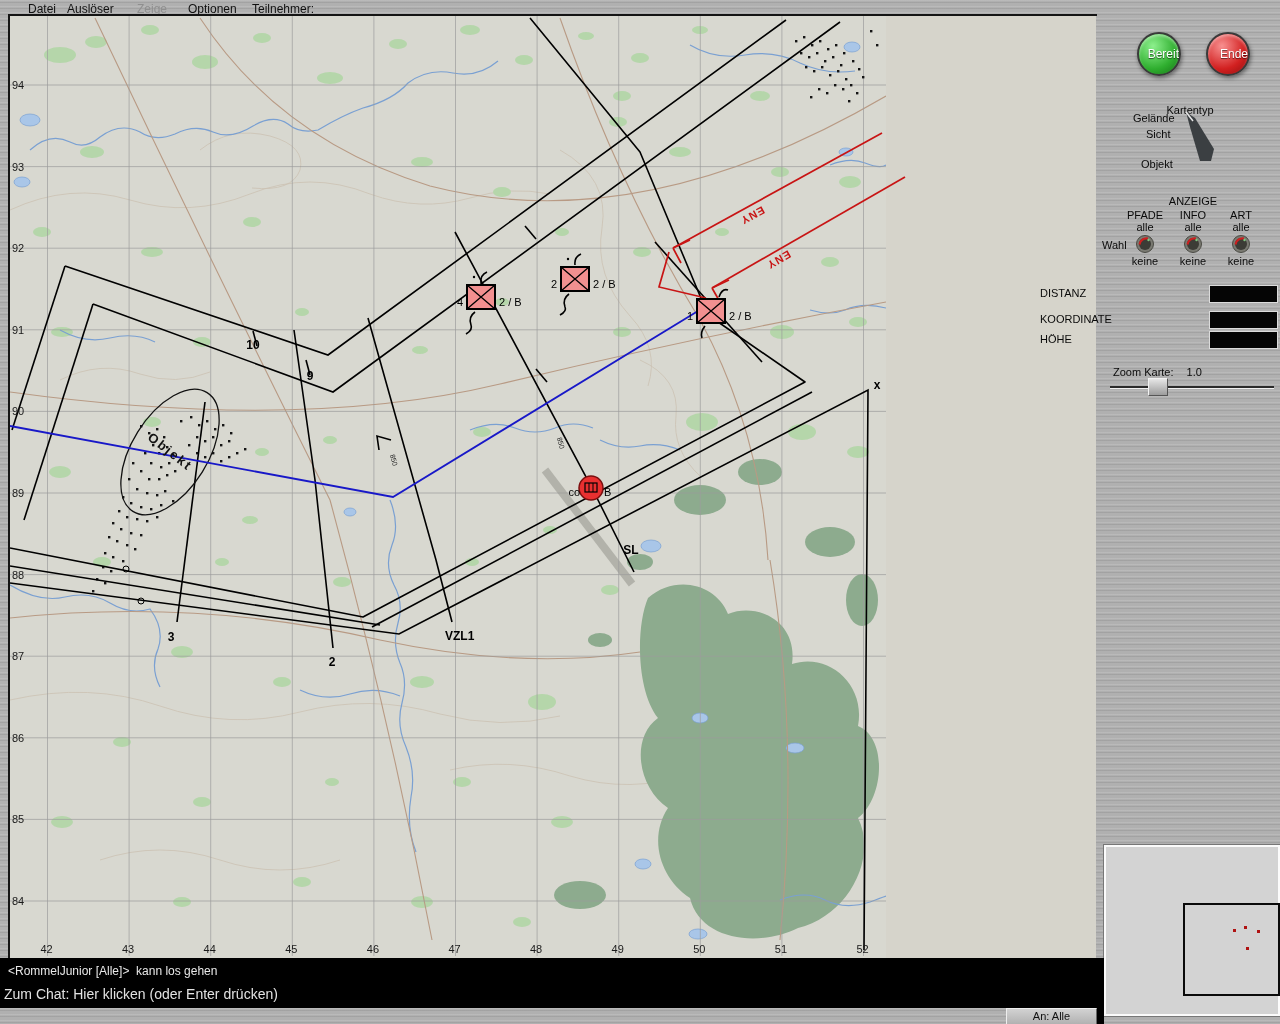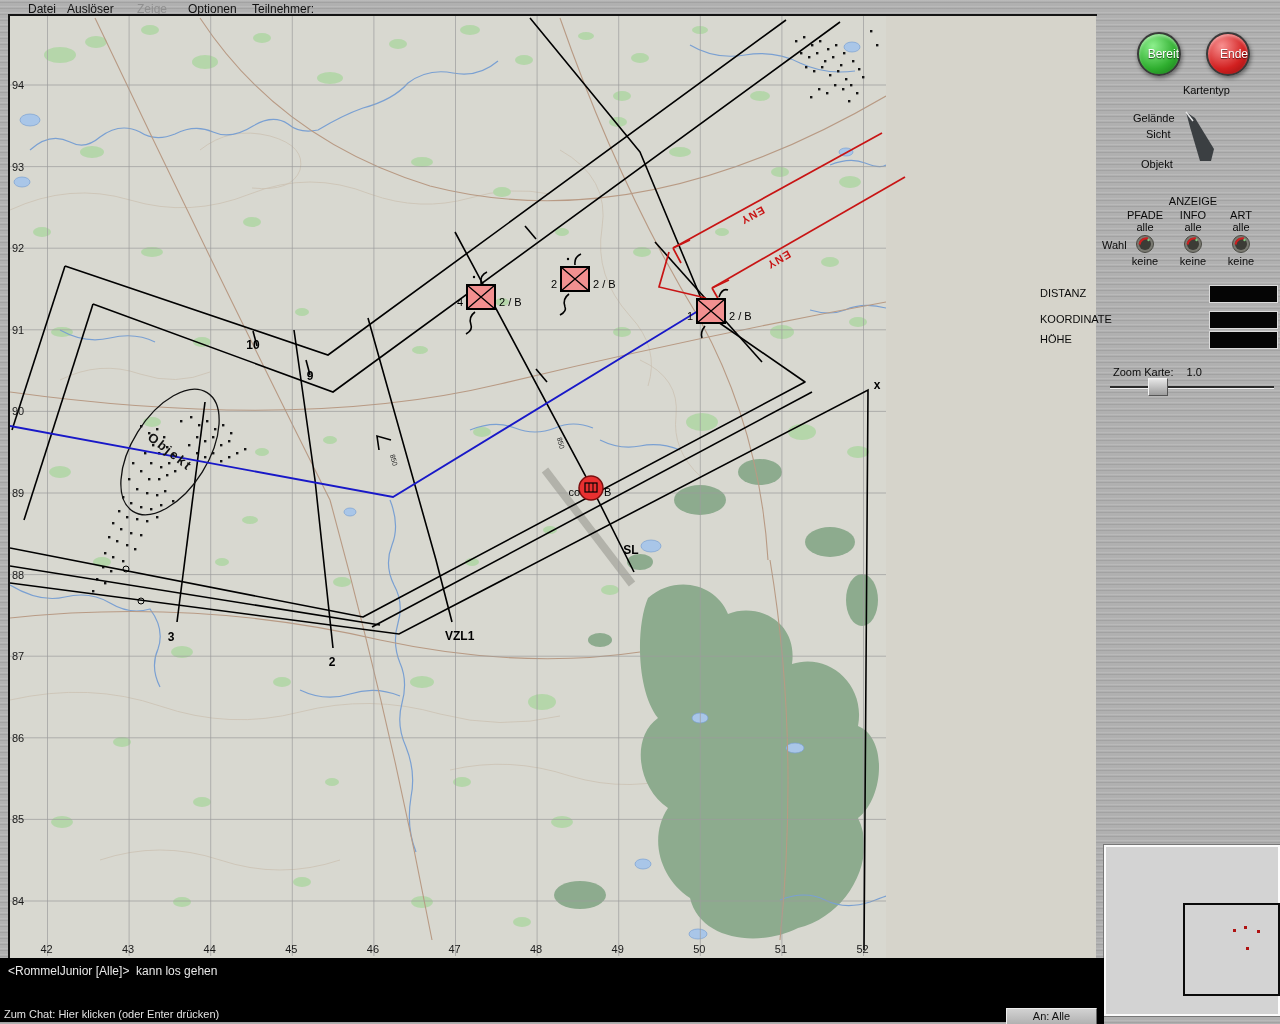--- a/index.html
+++ b/index.html
@@ -49,22 +49,22 @@
     border-top-color:#f2f2f2;border-left-color:#f2f2f2;cursor:pointer;}
   
   .minimap{position:absolute;left:1104px;top:845px;width:172px;height:167px;
     background:#d3d3d3;border:2px solid #fbfbfb;box-shadow:0 0 0 1px #777;}
   .mm-view{position:absolute;left:77px;top:56px;width:93px;height:89px;border:2px solid #0a0a0a;}
   .mm-dot{position:absolute;width:3px;height:3px;background:#b01212;}
   
   .chatlog{position:absolute;left:0;top:958px;width:1104px;height:50px;background:#000;
     color:#e8e8e8;font-size:12px;cursor:text;}
   .chatlog span{position:absolute;left:8px;top:6px;white-space:pre;}
-  .chatbar{position:absolute;left:0;top:1006px;width:1006px;height:16px;background:#000;
-    color:#e2e2e2;font-size:11px;cursor:pointer;}
+  .chatbar{position:absolute;left:0;top:984px;width:1006px;height:16px;background:#000;
+    color:#e2e2e2;font-size:14px;cursor:pointer;}
   .chatbar span{position:absolute;left:4px;top:2px;}
   .chatbar-fill{position:absolute;left:1097px;top:1008px;width:7px;height:16px;background:#000;}
   .tobtn{position:absolute;left:1006px;top:1008px;width:91px;height:24px;
     background:linear-gradient(#d2d2d2,#a2a2a2);border:1px solid #666;
     border-top-color:#eee;border-left-color:#eee;box-sizing:border-box;
     font-size:11px;text-align:center;line-height:14px;color:#111;cursor:pointer;}
 </style>
 </head>
 <body>
 
@@ -446,21 +446,21 @@
         <text x="12" y="660.1999999999999" class="glab">87</text>
         <text x="12" y="741.8" class="glab">86</text>
         <text x="12" y="823.4" class="glab">85</text>
         <text x="12" y="905" class="glab">84</text>
       </g>
   </svg>
 
   <div class="btn-round bereit">Bereit</div>
   <div class="btn-round ende">Ende</div>
 
-  <div class="sb-txt" style="left:1150px;top:84px;width:80px;text-align:right">Kartentyp</div>
+  <div class="sb-txt" style="left:1150px;top:104px;width:80px;text-align:center">Kartentyp</div>
   <div class="sb-txt" style="left:1133px;top:112px">Gelände</div>
   <div class="sb-txt" style="left:1146px;top:128px">Sicht</div>
   <div class="sb-txt" style="left:1141px;top:158px">Objekt</div>
 
   <svg style="position:absolute;left:1182px;top:110px" width="38" height="56" viewBox="0 0 38 56">
     <polygon points="4,2 13,8 32,39 29,51 18,51 8,17" fill="#3b3f42"></polygon>
     <line x1="4" y1="2" x2="11" y2="11" stroke="#e8e8e8" stroke-width="1.5"></line>
   </svg>
 
   <div class="sb-txt" style="left:1158px;top:195px;width:70px;text-align:center">ANZEIGE</div>

